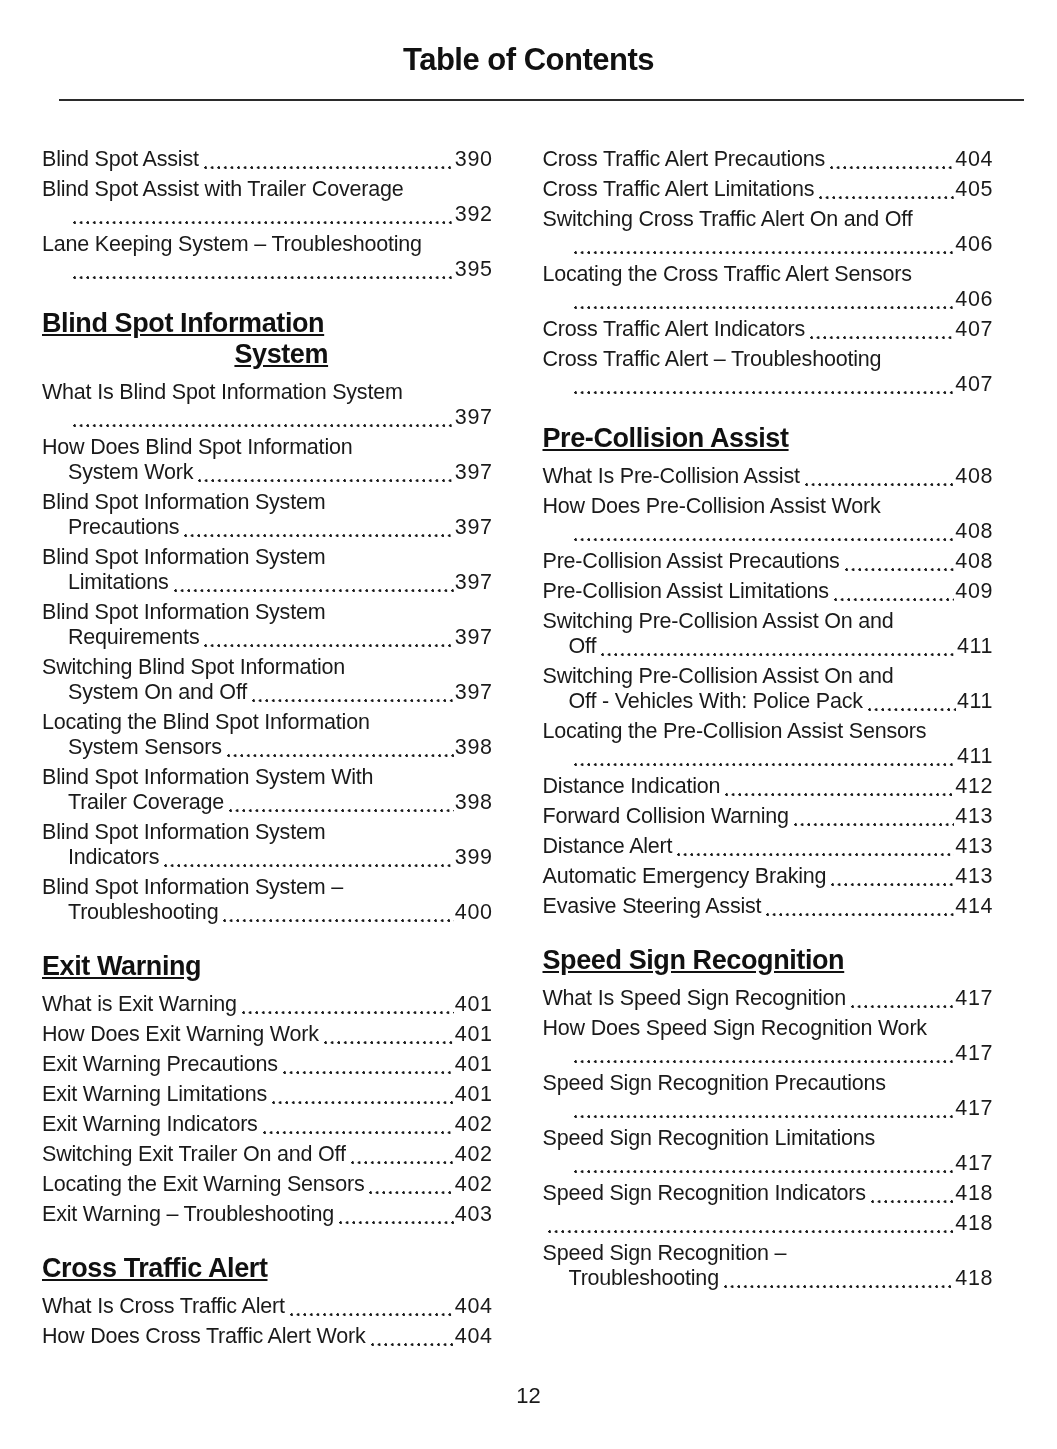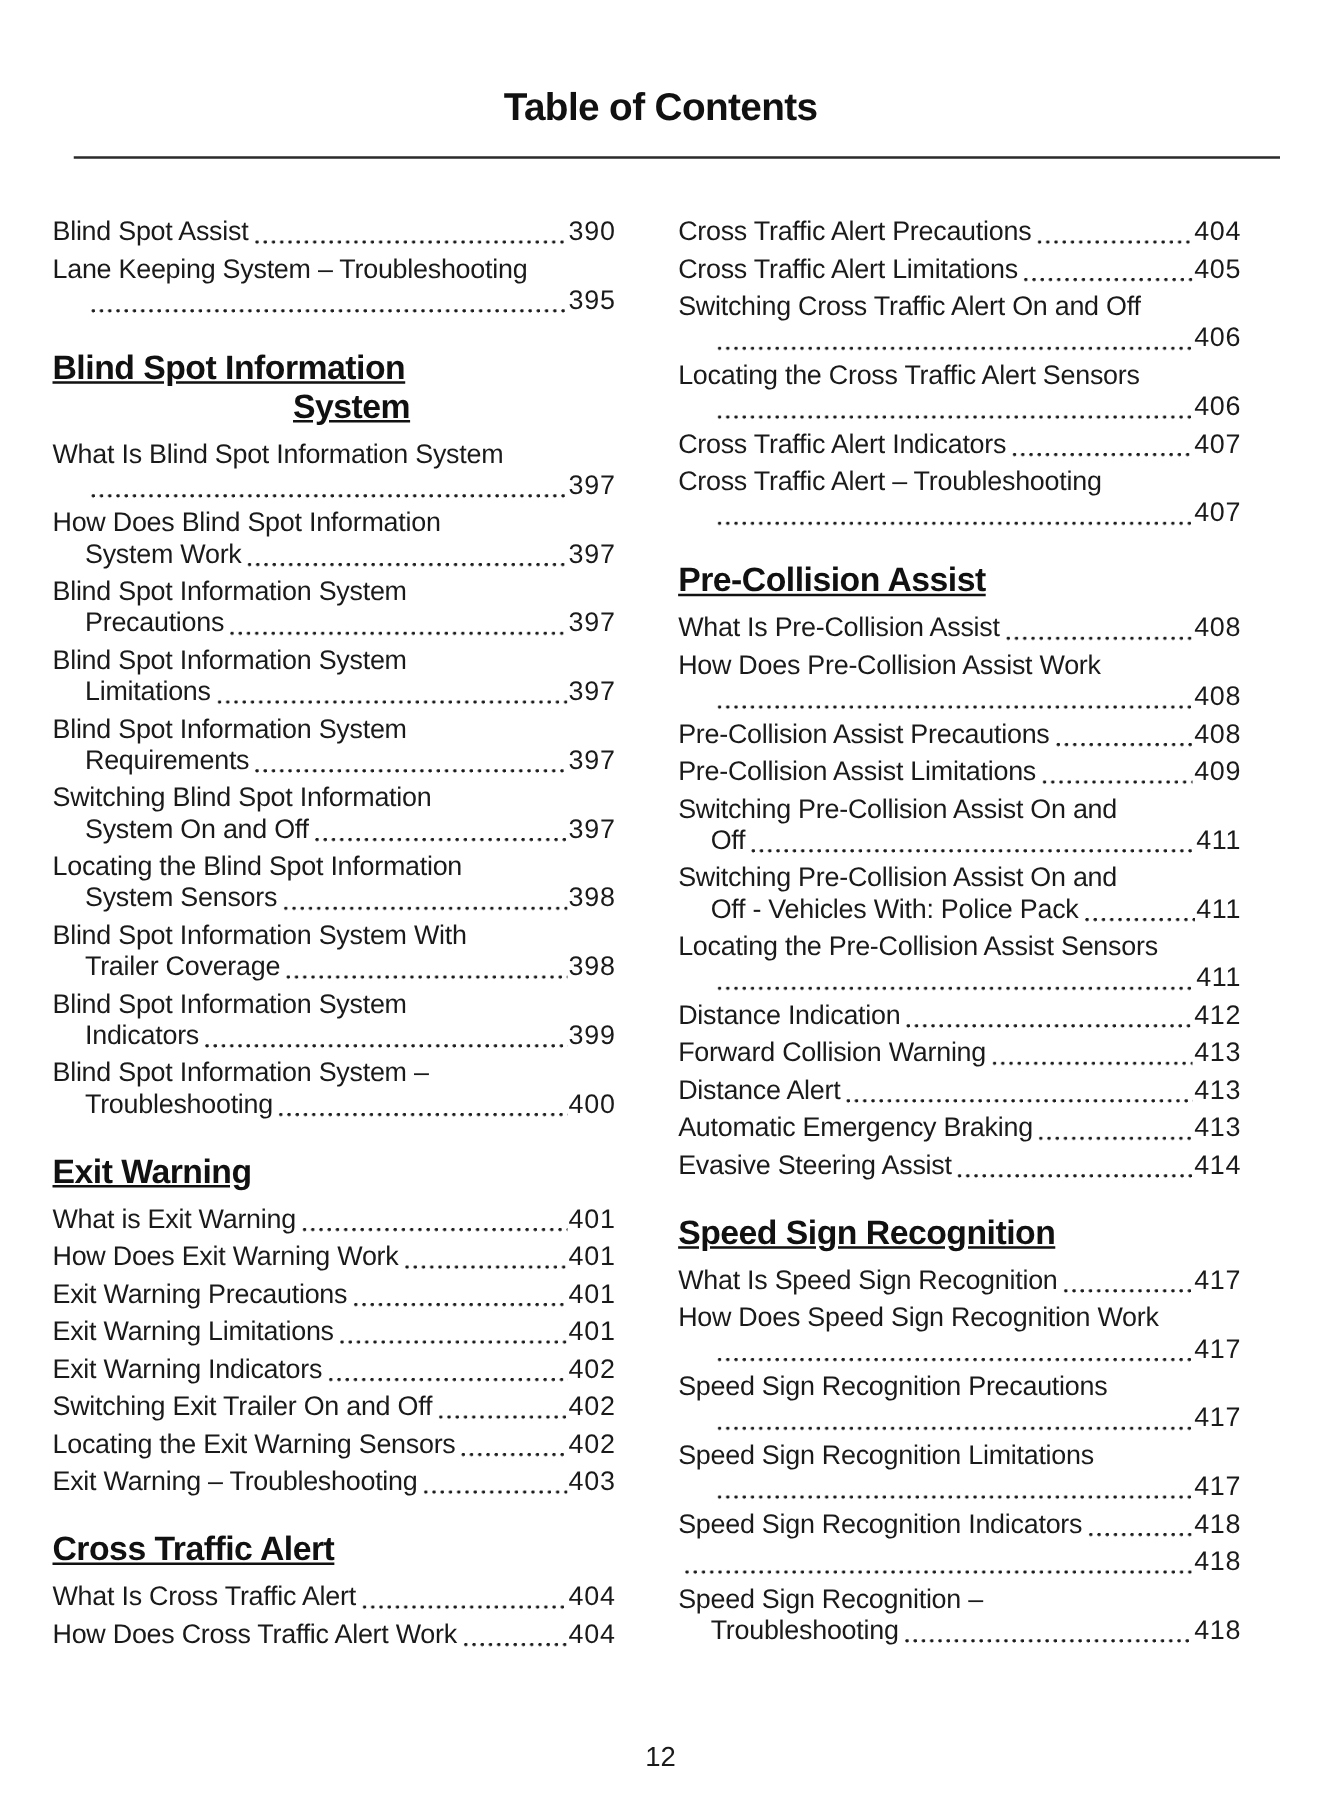--- a/index.html
+++ b/index.html
@@ -7,21 +7,21 @@
   .page {
     position: relative;
     width: 1057px;
     height: 1449px;
     margin: 0 auto;
     background: #ffffff;
     font-family: "Liberation Sans", sans-serif;
     color: #1a1a1a;
     overflow: hidden;
   }
-  .header { padding-top: 68px; text-align: center; }
+  .header { padding-top: 42px; text-align: center; }
   .doc-title {
     font-size: 31px;
     font-weight: bold;
     letter-spacing: -0.5px;
     color: #111;
   }
   .title-rule {
     margin: 21px 33px 0 59px;
     border-bottom: 2px solid #2b2b2b;
   }
@@ -61,21 +61,21 @@
     margin: 0 1px 2px 5px;
     background-image: radial-gradient(circle at 1.6px 2.6px, #1c1c1c 1.15px, rgba(0,0,0,0) 1.55px);
     background-size: 6.6px 5px;
     background-repeat: repeat-x;
   }
   .pg { white-space: nowrap; flex: 0 0 auto; letter-spacing: 0.6px; }
 
   .footer {
     position: absolute;
     left: 0; right: 0;
-    bottom: 30px;
+    bottom: 40px;
     text-align: center;
     font-size: 22px;
     color: #1a1a1a;
   }
 </style>
 </head>
 <body>
 
 <div class="page">
   <div class="header">
@@ -86,20 +86,27 @@
   <div class="content">
     <div class="col" id="col-0">
         <div class="entry">
           <div class="eline">
             <span class="t">Blind Spot Assist</span>
             <span class="leader"></span>
             <span class="pg">390</span>
           </div>
         </div>
         <div class="entry">
+          <div class="l1">Blind Spot Assist with Trailer Coverage</div>
+          <div class="eline cont">
+            <span class="leader"></span>
+            <span class="pg">392</span>
+          </div>
+        </div>
+        <div class="entry">
           <div class="l1">Lane Keeping System – Troubleshooting</div>
           <div class="eline cont">
             <span class="leader"></span>
             <span class="pg">395</span>
           </div>
         </div>
         <div class="sec-heading">
           <span class="hline">Blind Spot Information</span>
           <span class="hline indent">System</span>
         </div>

